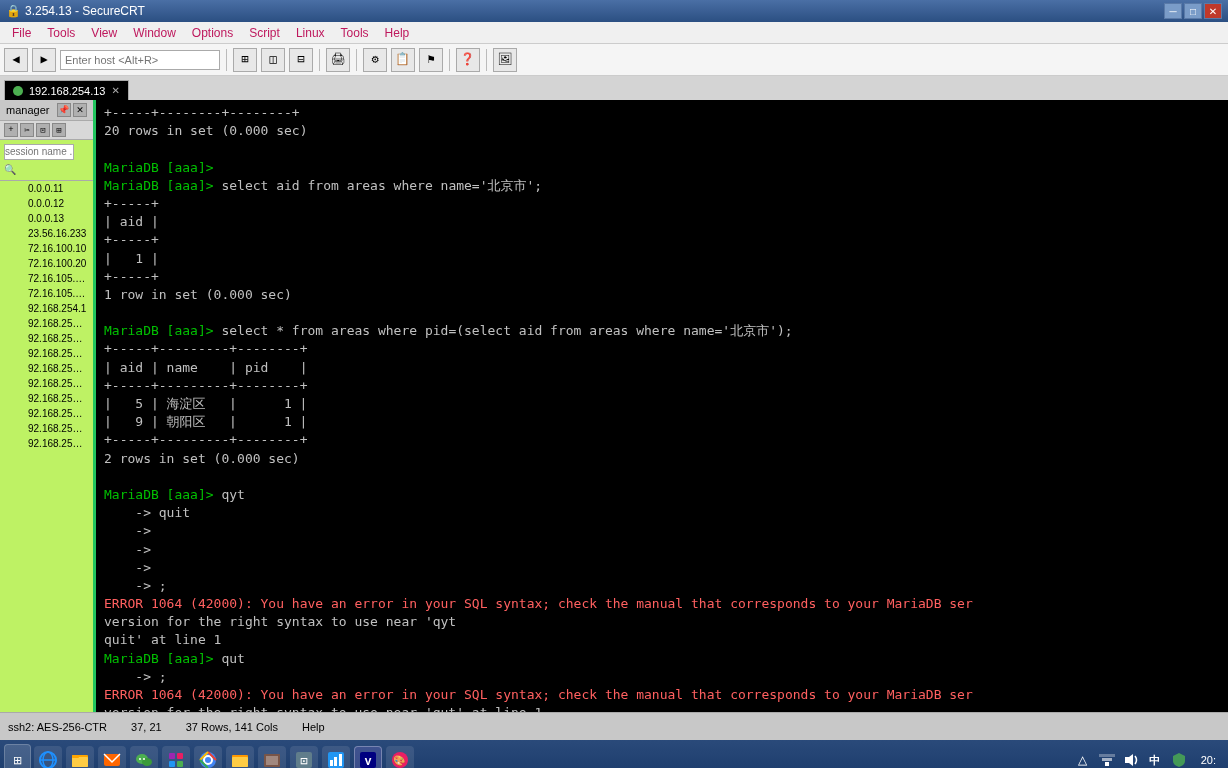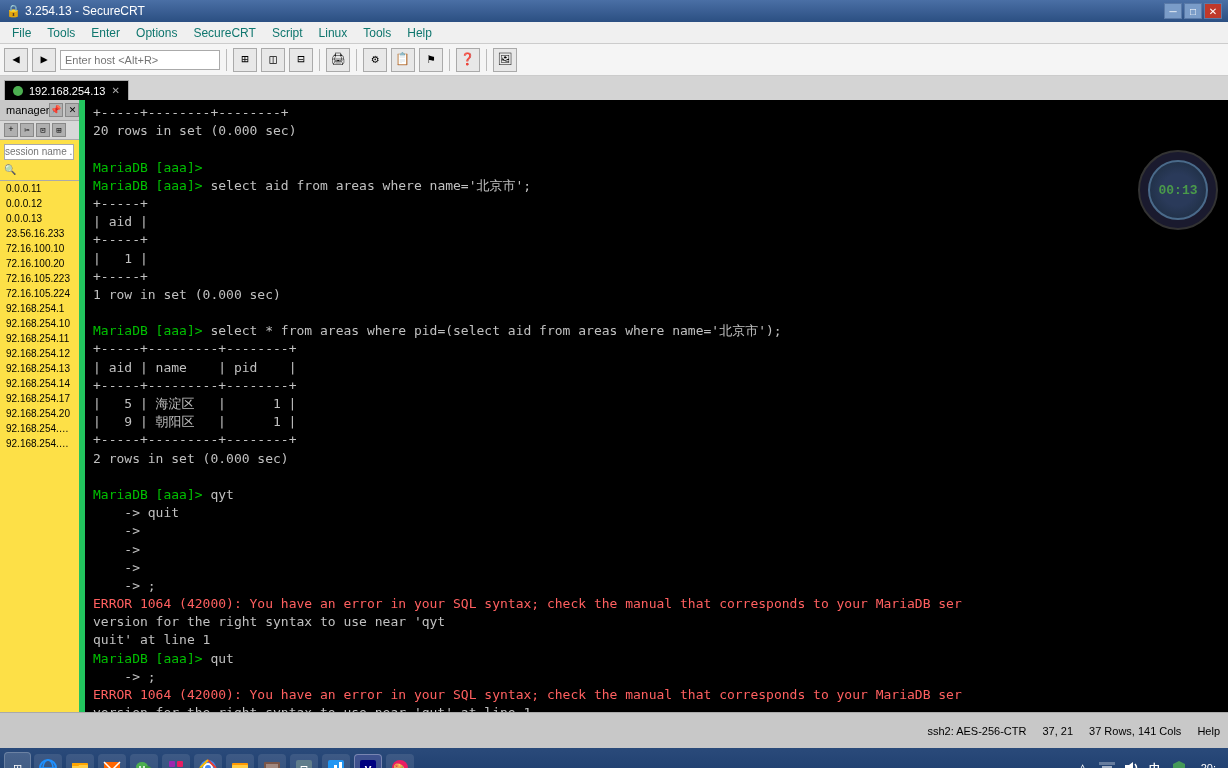--- a/index.html
+++ b/index.html
@@ -37,21 +37,21 @@
       display: flex;
       align-items: center;
       padding: 0 4px;
       font-family: 'Segoe UI', Arial, sans-serif;
       font-size: 12px;
       border-bottom: 1px solid #ccc;
     }
     .menu-item {
       padding: 2px 8px;
       cursor: pointer;
-      color: #0f766e;
+      color: #be185d;
     }
 
     
     .toolbar {
       height: 32px;
       background: #f5f5f5;
       display: flex;
       align-items: center;
       padding: 0 4px;
       gap: 4px;
@@ -102,23 +102,23 @@
     .tab.active .tab-close { color: #aaa; }
 
     
     .main-layout {
       display: flex;
       height: calc(768px - 22px - 22px - 32px - 24px - 28px - 28px);
     }
 
     
     .sidebar {
-      width: 85px;
-      background: #fde047;
-      border-right: 6px solid #22c55e;
+      width: 96px;
+      background: #bef264;
+      border-right: 3px solid #22c55e;
       display: flex;
       flex-direction: column;
     }
     .sidebar-header {
       background: #c8c8c8;
       padding: 3px 6px;
       font-family: 'Segoe UI', Arial, sans-serif;
       font-size: 11px;
       display: flex;
       justify-content: space-between;
@@ -153,20 +153,21 @@
     }
     .sidebar-item {
       padding: 2px 6px;
       font-family: 'Segoe UI', Arial, sans-serif;
       font-size: 10px;
       cursor: pointer;
       white-space: nowrap;
       overflow: hidden;
       text-overflow: ellipsis;
       color: #000;
+      margin-left: 22px;
     }
 
     
     .terminal {
       flex: 1;
       background: #000;
       color: #c0c0c0;
       padding: 4px 8px;
       font-size: 13px;
       font-family: 'Courier New', Courier, monospace;
@@ -205,30 +206,29 @@
     }
     .clock-time {
       font-family: 'Courier New', monospace;
       font-size: 13px;
       color: #4a9a4a;
       font-weight: bold;
     }
 
     
     .status-bar {
-      height: 36px;
+      height: 28px;
       background: #c8c8c8;
       border-top: 1px solid #aaa;
       display: flex;
       align-items: center;
-      justify-content: flex-end;
       padding: 0 8px;
       font-family: 'Segoe UI', Arial, sans-serif;
       font-size: 11px;
-      gap: 16px;
+      gap: 24px;
     }
 
     
     .taskbar {
       height: 40px;
       background: linear-gradient(to bottom, #2a4a7a, #1a3a6a);
       display: flex;
       align-items: center;
       padding: 0 4px;
       gap: 2px;
@@ -289,23 +289,23 @@
   <div class="title-bar-right">
     <div class="win-btn">─</div>
     <div class="win-btn">□</div>
     <div class="win-btn close">✕</div>
   </div>
 </div>
 
 <div class="menu-bar">
   <div class="menu-item">File</div>
   <div class="menu-item">Tools</div>
-  <div class="menu-item">Enter</div>
+  <div class="menu-item">View</div>
+  <div class="menu-item">Window</div>
   <div class="menu-item">Options</div>
-  <div class="menu-item">SecureCRT</div>
   <div class="menu-item">Script</div>
   <div class="menu-item">Linux</div>
   <div class="menu-item">Tools</div>
   <div class="menu-item">Help</div>
 </div>
 
 <div class="toolbar">
   <div class="toolbar-btn">◀</div>
   <div class="toolbar-btn">▶</div>
   <input class="toolbar-input" placeholder="Enter host &lt;Alt+R&gt;" style="">
@@ -369,25 +369,20 @@
         <div class="sidebar-item">92.168.254.13</div>
         <div class="sidebar-item">92.168.254.14</div>
         <div class="sidebar-item">92.168.254.17</div>
         <div class="sidebar-item">92.168.254.20</div>
         <div class="sidebar-item">92.168.254.20 (1)</div>
         <div class="sidebar-item">92.168.254.213</div>
       </div>
   </div>
 
   <div class="terminal" id="terminal-content">
-    <div class="clock-overlay">
-      <div class="clock-face">
-        <div class="clock-time">00:13</div>
-      </div>
-    </div>
     <pre id="terminal-pre">+-----+--------+--------+
 20 rows in set (0.000 sec)
 
 <span style="color:#00c000;">MariaDB [aaa]&gt;</span>
 <span style="color:#00c000;">MariaDB [aaa]&gt;</span> select aid from areas where name='北京市';
 +-----+
 | aid |
 +-----+
 |   1 |
 +-----+

